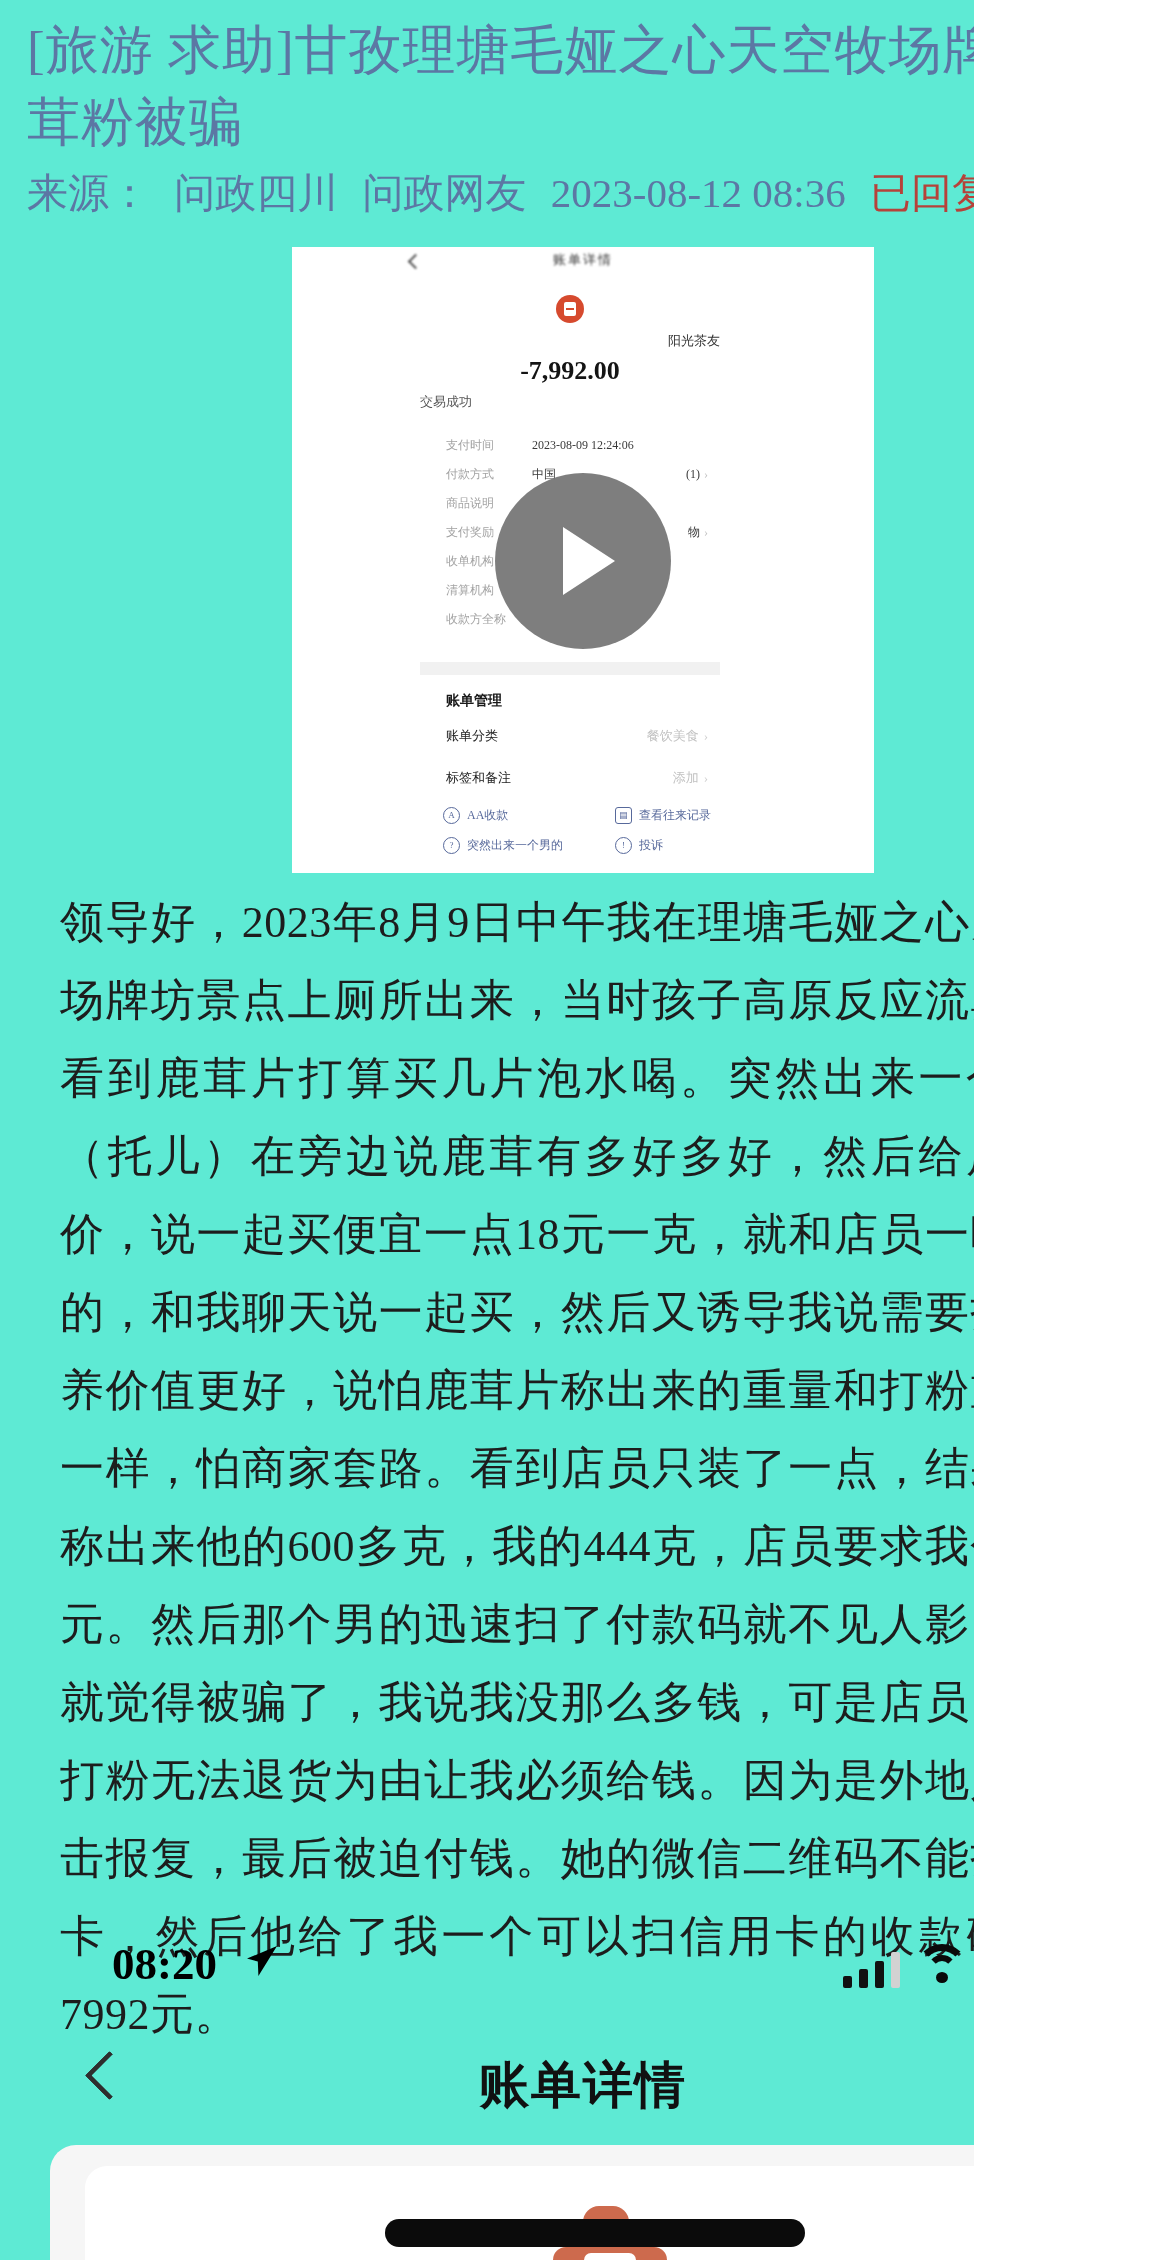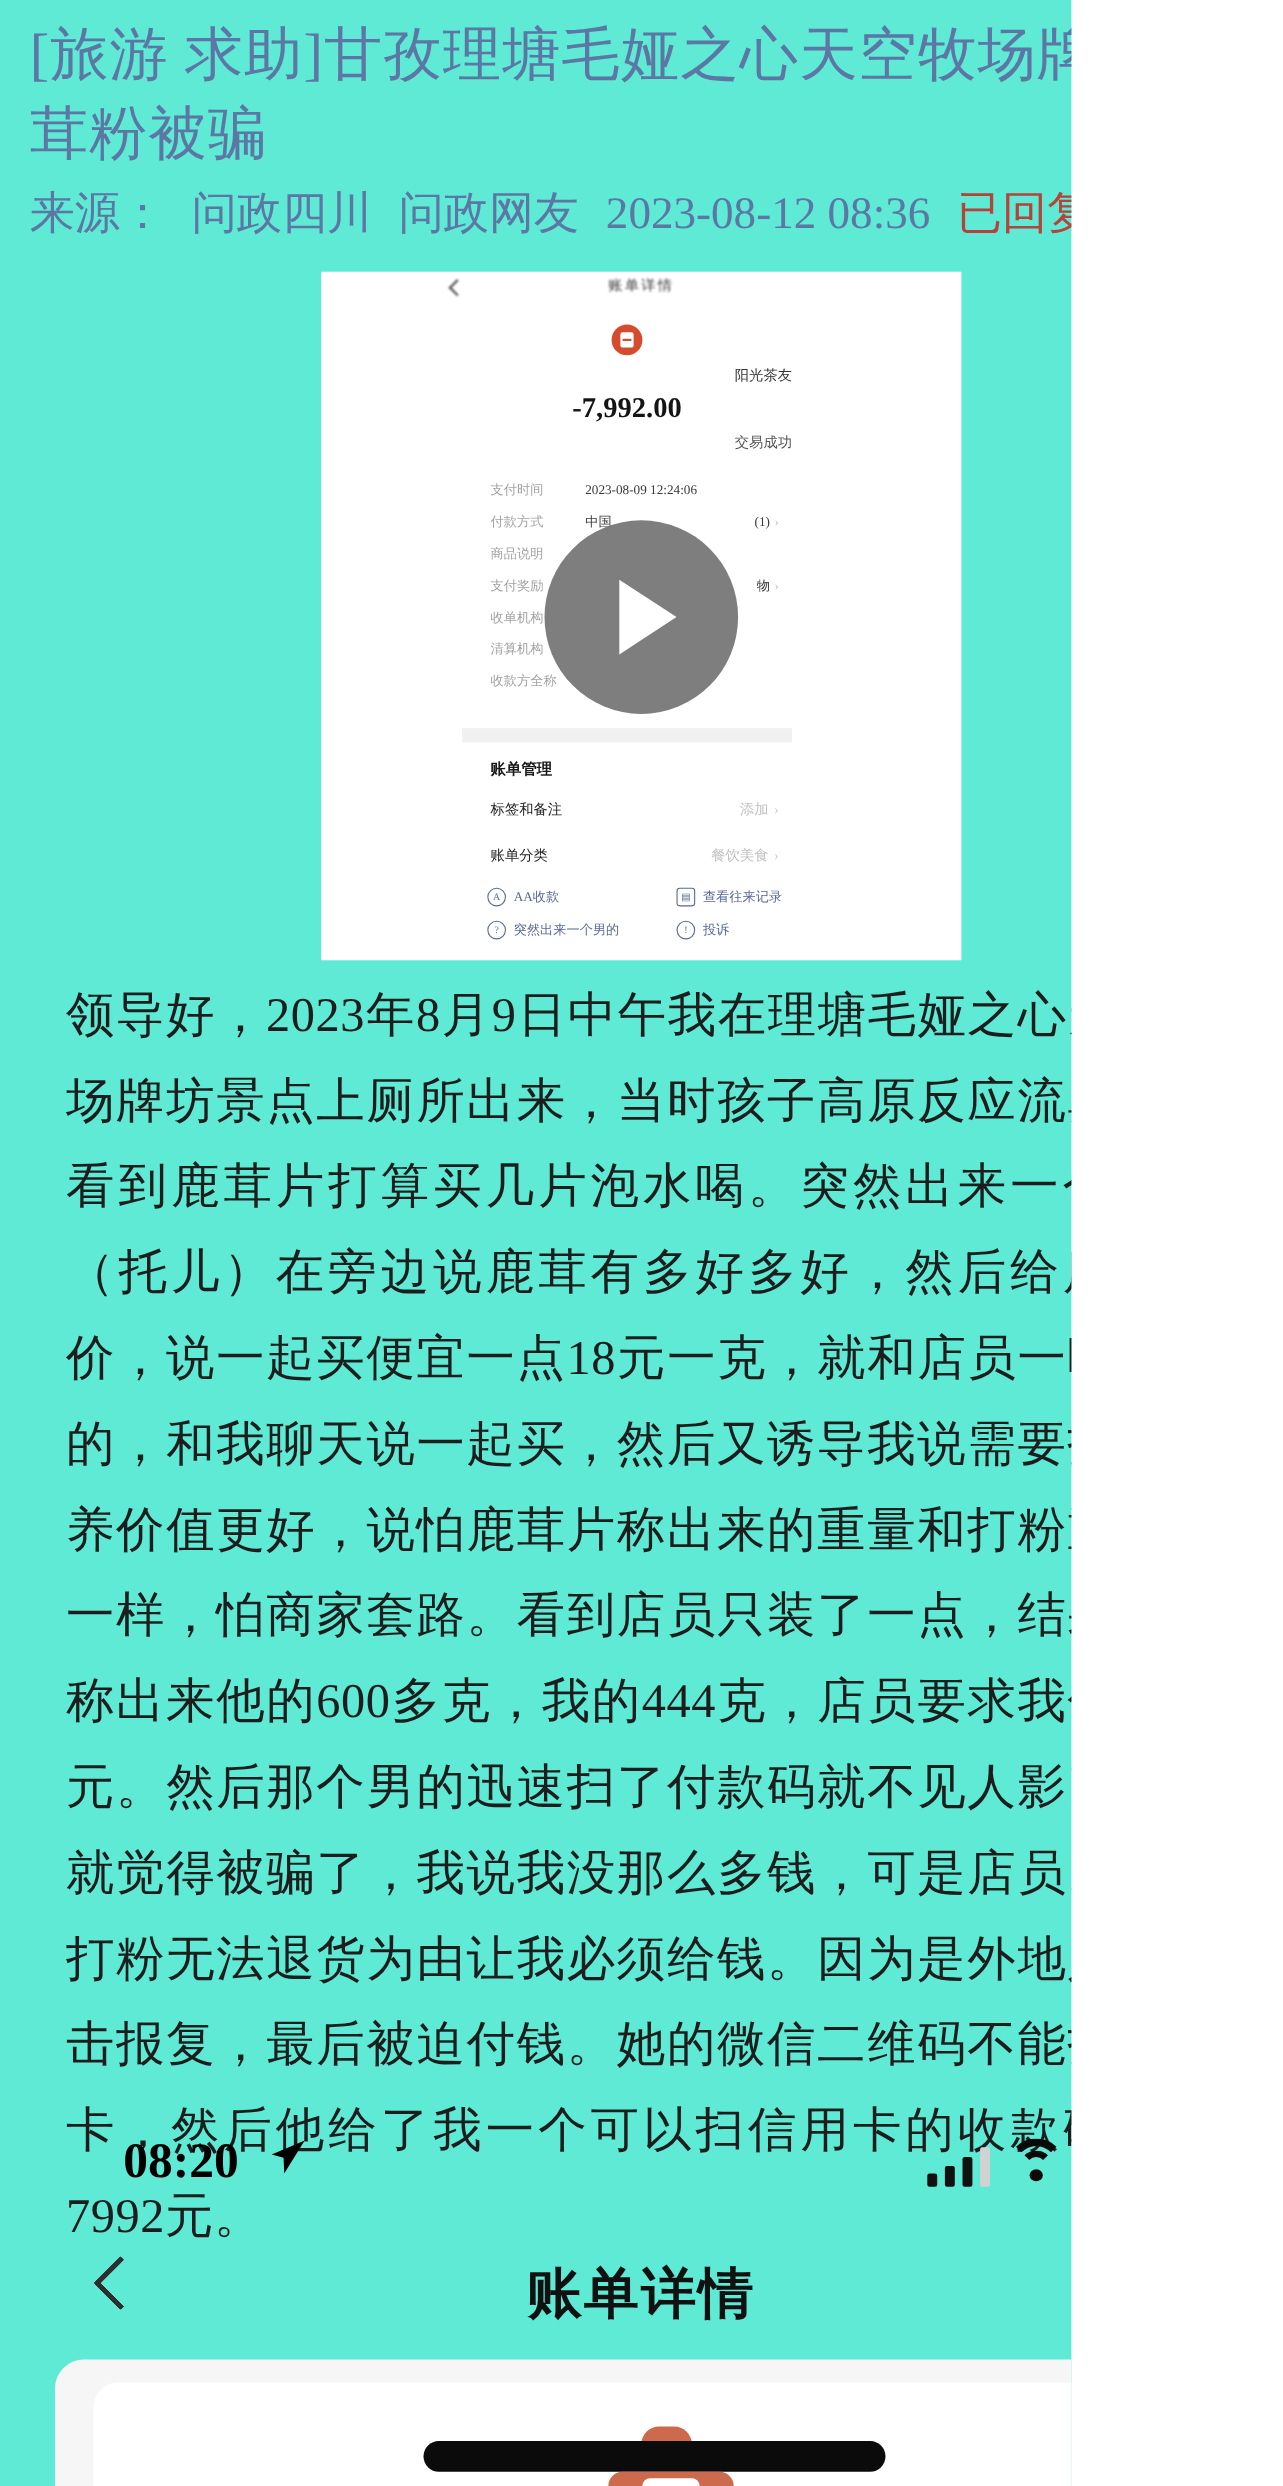--- a/index.html
+++ b/index.html
@@ -21,21 +21,21 @@
       border-left:2px solid #555;border-bottom:2px solid #555;transform:rotate(45deg);}
   .v-nav-title{position:absolute;left:0;top:0;width:100%;text-align:center;
       font-size:13px;color:#3a3a3a;letter-spacing:2px;}
   .v-shot{position:absolute;left:128px;top:18px;width:300px;}
   .v-card1{padding:30px 0 28px 0;}
   .v-icon{width:28px;height:28px;border-radius:50%;background:#d64a2e;margin:0 auto;position:relative;}
   .v-icon .doc{position:absolute;left:8px;top:7px;width:12px;height:14px;background:#fff;border-radius:2px;}
   .v-icon .doc:after{content:"";position:absolute;left:2px;top:6px;width:8px;height:2px;background:#d64a2e;}
   .v-merchant{margin-top:9px;text-align:right;font-size:13px;color:#333;}
   .v-amount{margin-top:6px;text-align:center;font-size:26px;font-weight:bold;color:#141414;}
-  .v-status{margin-top:7px;text-align:right;font-size:13px;color:#555;}
+  .v-status{margin-top:7px;text-align:left;font-size:13px;color:#555;}
   .v-rows{margin-top:20px;}
   .v-row{display:flex;align-items:center;height:29px;padding:0 12px 0 26px;font-size:12px;}
   .v-row .lbl{width:86px;color:#a3a3a3;flex:none;}
   .v-row .val{color:#3a3a3a;flex:1;}
   .v-row .val2{color:#3a3a3a;}
   .v-row.has-chev .val2:after{content:"›";color:#c4c4c4;margin-left:4px;}
   .v-gap{height:13px;background:#f1f1f1;margin:0;}
   .v-card2{padding:12px 0 0 0;}
   .v-sec-h{padding:0 26px;font-size:14px;font-weight:bold;color:#1a1a1a;height:28px;line-height:28px;}
   .v-mrow{display:flex;align-items:center;height:42px;padding:0 12px 0 26px;font-size:13px;}
@@ -160,26 +160,26 @@
               <span class="val"></span>
             </div>
         </div>
       </div>
 
       <div class="v-gap"></div>
 
       <div class="v-card2">
         <div class="v-sec-h">账单管理</div>
         <div class="v-mrow">
+          <span class="lbl">账单分类</span>
+          <span class="val">餐饮美食</span>
+        </div>
+        <div class="v-mrow">
           <span class="lbl">标签和备注</span>
           <span class="val">添加</span>
-        </div>
-        <div class="v-mrow">
-          <span class="lbl">账单分类</span>
-          <span class="val">餐饮美食</span>
         </div>
         <div class="v-actions">
           <div class="v-act">
               <span class="ico">A</span>
               <span>AA收款</span>
             </div>
           <div class="v-act">
               <span class="ico square">▤</span>
               <span>查看往来记录</span>
             </div>

